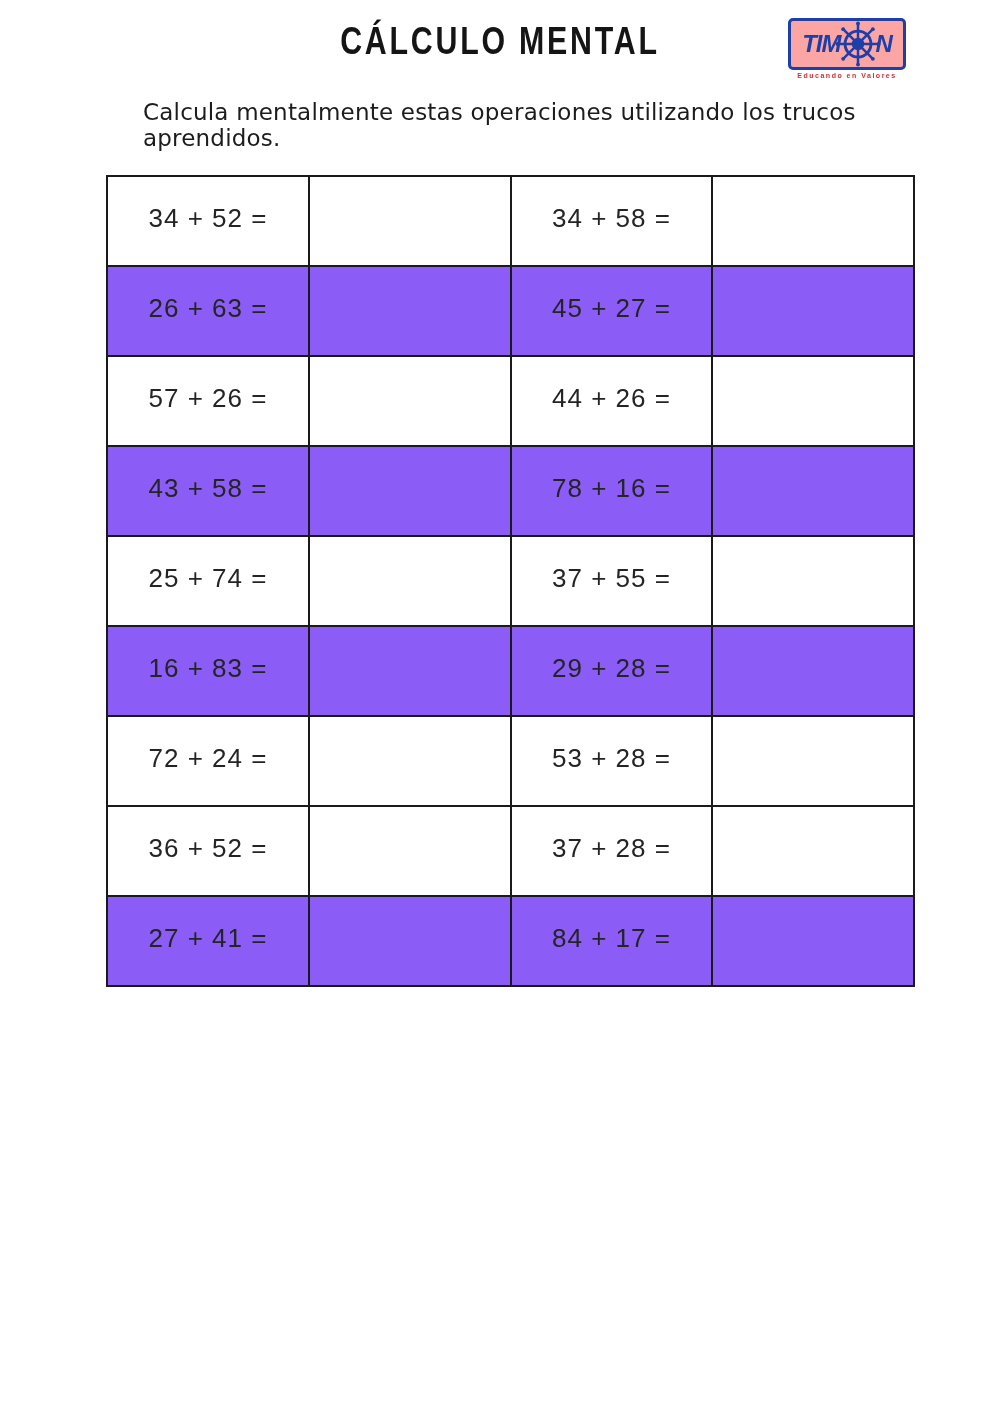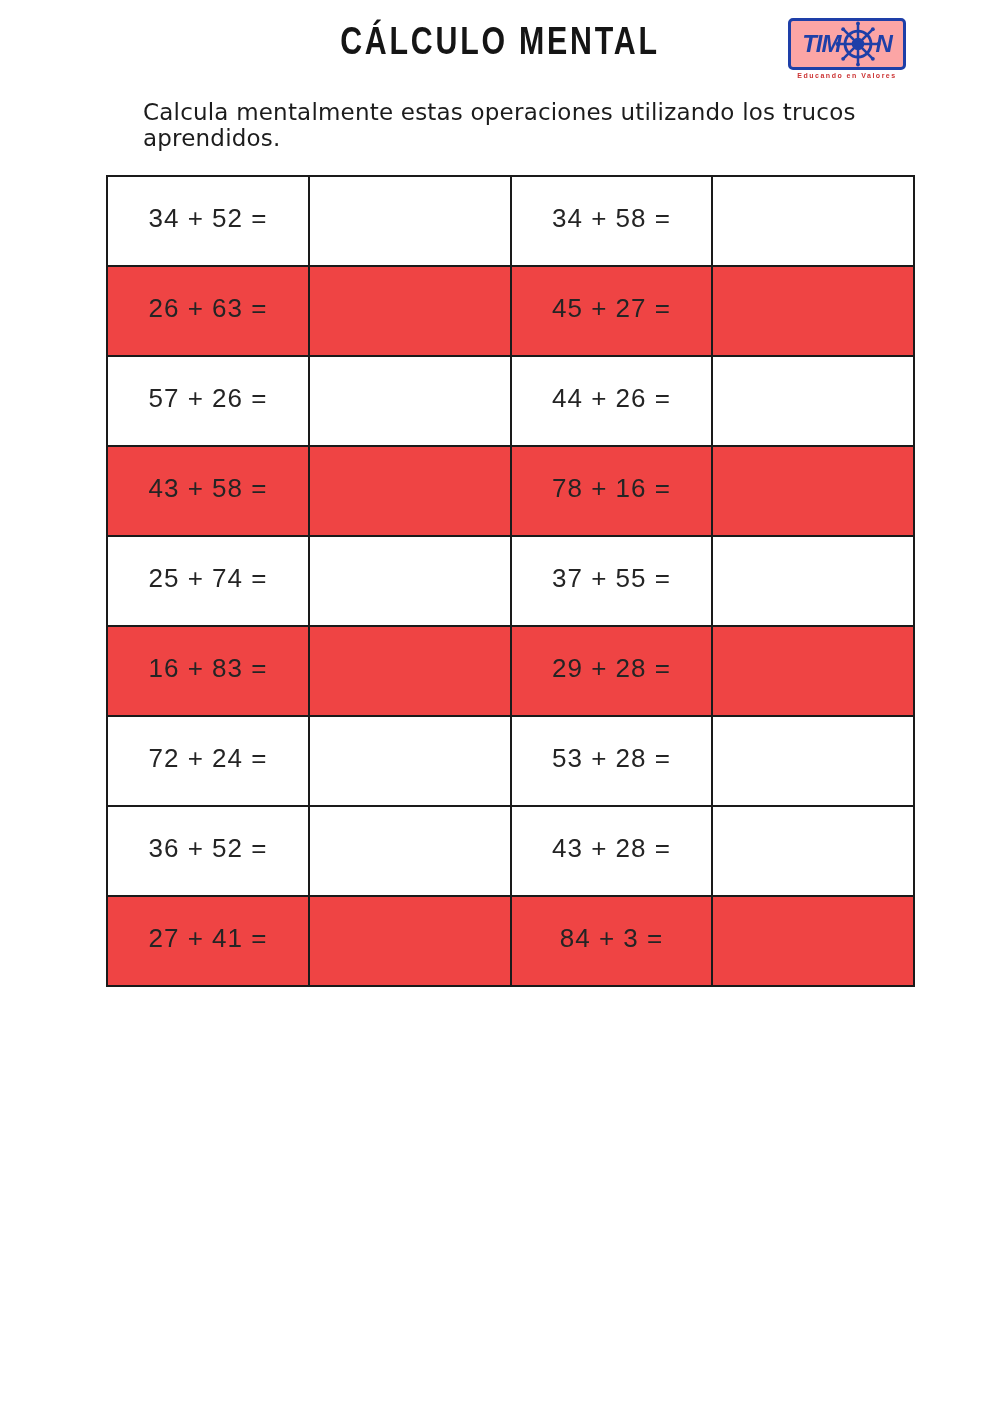--- a/index.html
+++ b/index.html
@@ -92,21 +92,21 @@
   table.ops td {
     border: 2px solid #1a1a1a;
     height: 90px;
     text-align: center;
     vertical-align: middle;
     font-size: 26px;
     color: #242424;
     letter-spacing: 1px;
     padding-bottom: 6px;
   }
-  table.ops tr.alt td { background: #ef4444; }
+  table.ops tr.alt td { background: #8b5cf6; }
   table.ops tr.plain td { background: #ffffff; }
 </style>
 </head>
 <body>
 
 <div class="page">
 
   <div class="title">CÁLCULO MENTAL</div>
 
   <div class="logo">
@@ -186,25 +186,25 @@
       </tr>
       <tr class="plain">
         <td>72 + 24 =</td>
         <td></td>
         <td>53 + 28 =</td>
         <td></td>
       </tr>
       <tr class="plain">
         <td>36 + 52 =</td>
         <td></td>
-        <td>43 + 28 =</td>
+        <td>37 + 28 =</td>
         <td></td>
       </tr>
       <tr class="alt">
         <td>27 + 41 =</td>
         <td></td>
-        <td>84 + 3 =</td>
+        <td>84 + 17 =</td>
         <td></td>
       </tr>
     </tbody>
   </table>
 
 </div>
 
 </body></html>

